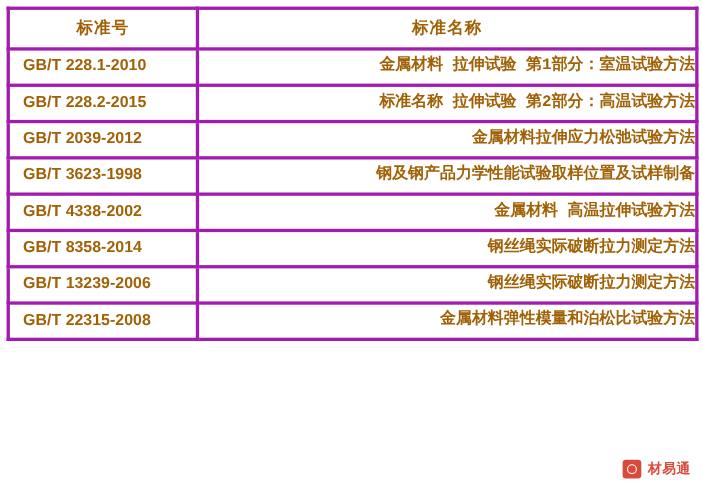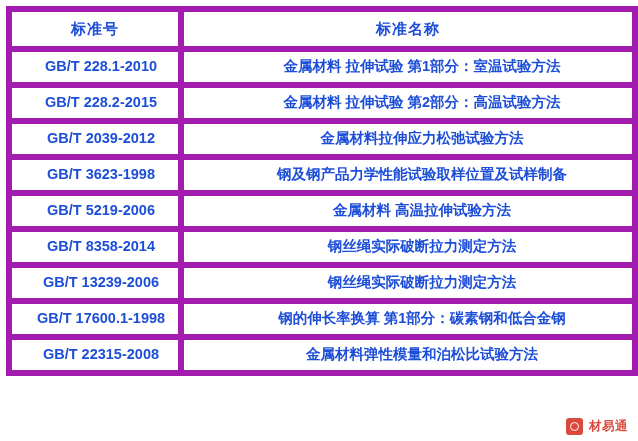--- a/index.html
+++ b/index.html
@@ -26,44 +26,45 @@
     width: 626px;
     border-collapse: collapse;
     table-layout: fixed;
     margin: 0 auto;
   }
   table.std-table col.c1 { width: 172px; }
   table.std-table col.c2 { width: 454px; }
 
   table.std-table th,
   table.std-table td {
-    border: 6px solid #a21caf;
+    border: 3px solid #a21caf;
     padding: 0;
     height: 30px;
     vertical-align: middle;
     font-size: 14.5px;
-    color: #1d4ed8;
+    color: #a16207;
     font-weight: bold;
     background: #ffffff;
     line-height: 1.1;
   }
   table.std-table th {
     text-align: center;
     font-size: 15px;
     letter-spacing: 1px;
     height: 34px;
   }
   table.std-table td.code {
-    text-align: center;
+    text-align: left;
     padding-left: 12px;
     white-space: nowrap;
   }
   table.std-table td.name {
-    text-align: center;
+    text-align: right;
     padding-left: 28px;
+    font-family: Liberation Mono, monospace;
   }
   .footer-brand {
     position: absolute;
     right: 10px;
     bottom: 6px;
     display: flex;
     align-items: center;
     gap: 6px;
   }
   .brand-badge {
@@ -107,45 +108,41 @@
         <th>标准名称</th>
       </tr>
     </thead>
     <tbody>
       <tr>
         <td class="code">GB/T 228.1-2010</td>
         <td class="name">金属材料 拉伸试验 第1部分：室温试验方法</td>
       </tr>
       <tr>
         <td class="code">GB/T 228.2-2015</td>
-        <td class="name">金属材料 拉伸试验 第2部分：高温试验方法</td>
+        <td class="name">标准名称 拉伸试验 第2部分：高温试验方法</td>
       </tr>
       <tr>
         <td class="code">GB/T 2039-2012</td>
         <td class="name">金属材料拉伸应力松弛试验方法</td>
       </tr>
       <tr>
         <td class="code">GB/T 3623-1998</td>
         <td class="name">钢及钢产品力学性能试验取样位置及试样制备</td>
       </tr>
       <tr>
-        <td class="code">GB/T 5219-2006</td>
+        <td class="code">GB/T 4338-2002</td>
         <td class="name">金属材料 高温拉伸试验方法</td>
       </tr>
       <tr>
         <td class="code">GB/T 8358-2014</td>
         <td class="name">钢丝绳实际破断拉力测定方法</td>
       </tr>
       <tr>
         <td class="code">GB/T 13239-2006</td>
         <td class="name">钢丝绳实际破断拉力测定方法</td>
-      </tr>
-      <tr>
-        <td class="code">GB/T 17600.1-1998</td>
-        <td class="name">钢的伸长率换算 第1部分：碳素钢和低合金钢</td>
       </tr>
       <tr>
         <td class="code">GB/T 22315-2008</td>
         <td class="name">金属材料弹性模量和泊松比试验方法</td>
       </tr>
     </tbody>
   </table>
 
   <div class="footer-brand">
     <span class="brand-badge"></span>

